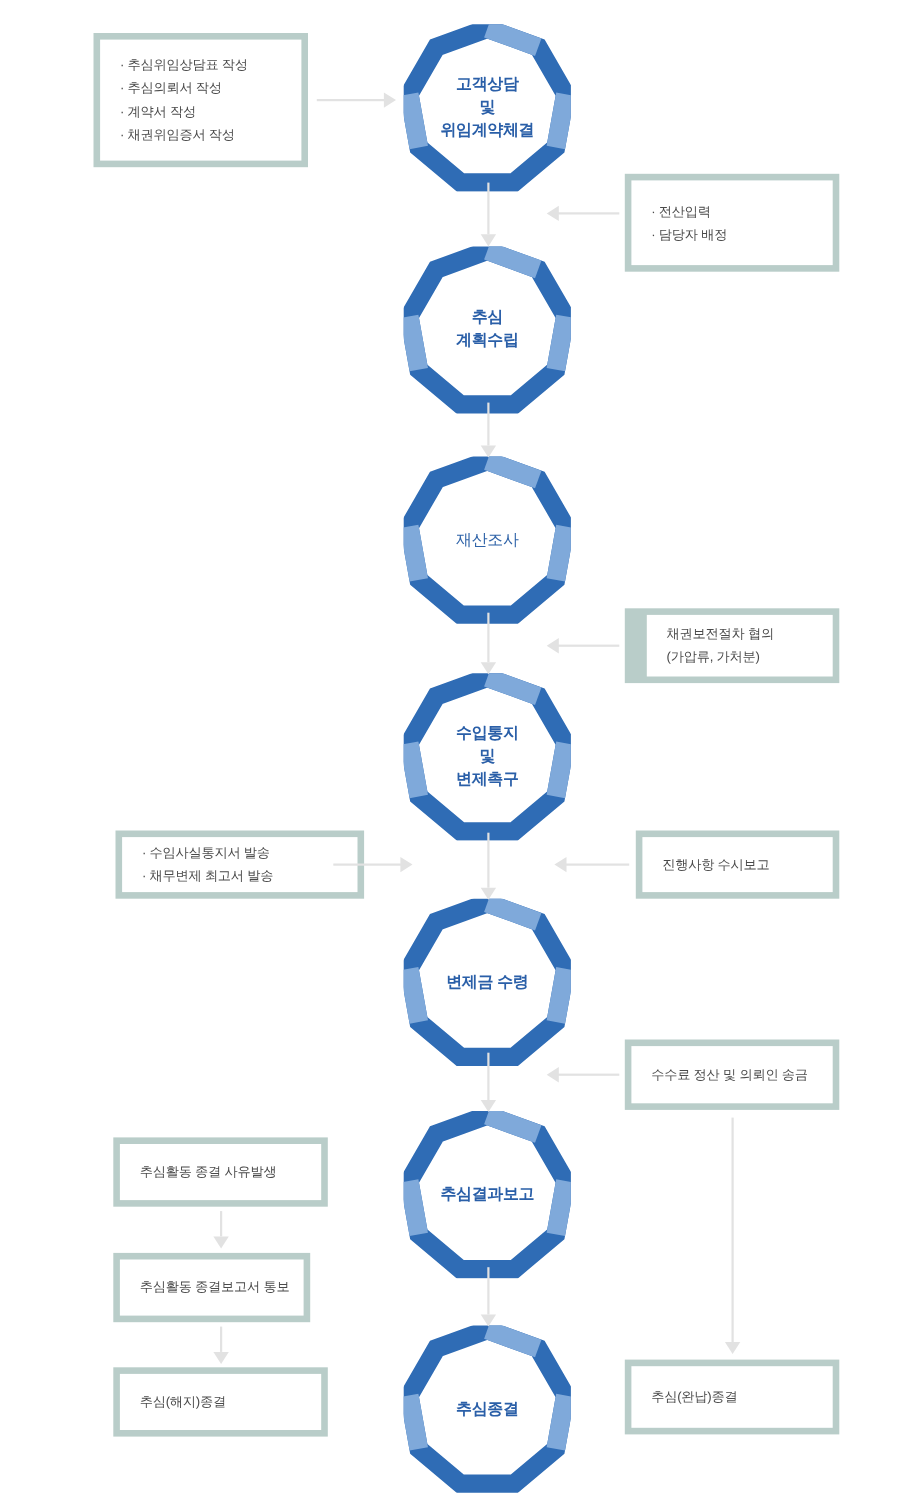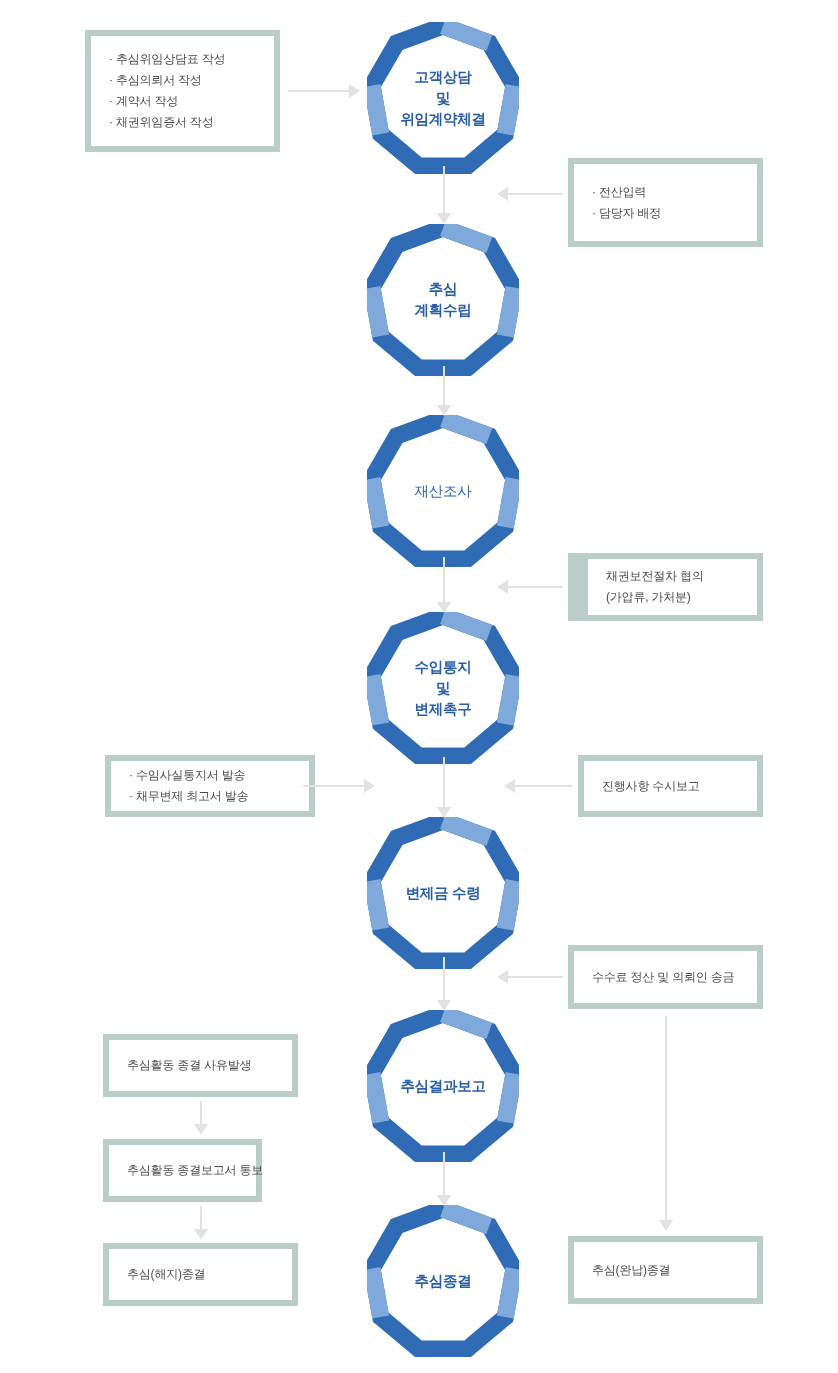--- a/index.html
+++ b/index.html
@@ -230,21 +230,21 @@
     <div class="inner center">
       <div class="info-line">채권보전절차 협의</div>
       <div class="info-line">(가압류, 가처분)</div>
     </div>
   </div>
   <div class="arrow left" style="left:497px;top:579px;width:66px;height:16px;">
     <div class="shaft" style="width:56px;"></div>
       <div class="head"></div>
   </div>
 
-  <div class="info-box" style="left:105px;top:755px;width:210px;height:62px;">
+  <div class="info-box" style="left:105px;top:755px;width:226px;height:62px;">
     <div class="inner">
       <div class="info-line">· 수임사실통지서 발송</div>
       <div class="info-line">· 채무변제 최고서 발송</div>
     </div>
   </div>
   <div class="arrow right" style="left:303px;top:778px;width:72px;height:16px;">
     <div class="shaft" style="width:62px;"></div>
       <div class="head"></div>
   </div>
 
@@ -282,21 +282,21 @@
   <div class="info-box" style="left:103px;top:1034px;width:195px;height:63px;">
     <div class="inner center">
       <div class="info-line">추심활동 종결 사유발생</div>
     </div>
   </div>
   <div class="arrow down" style="left:193px;top:1101px;width:16px;height:34px;">
     <div class="shaft" style="height:23px;"></div>
       <div class="head"></div>
   </div>
 
-  <div class="info-box" style="left:103px;top:1139px;width:159px;height:63px;">
+  <div class="info-box" style="left:103px;top:1139px;width:179px;height:63px;">
     <div class="inner center">
       <div class="info-line">추심활동 종결보고서 통보</div>
     </div>
   </div>
   <div class="arrow down" style="left:193px;top:1206px;width:16px;height:34px;">
     <div class="shaft" style="height:23px;"></div>
       <div class="head"></div>
   </div>
 
   <div class="info-box" style="left:103px;top:1243px;width:195px;height:63px;">

